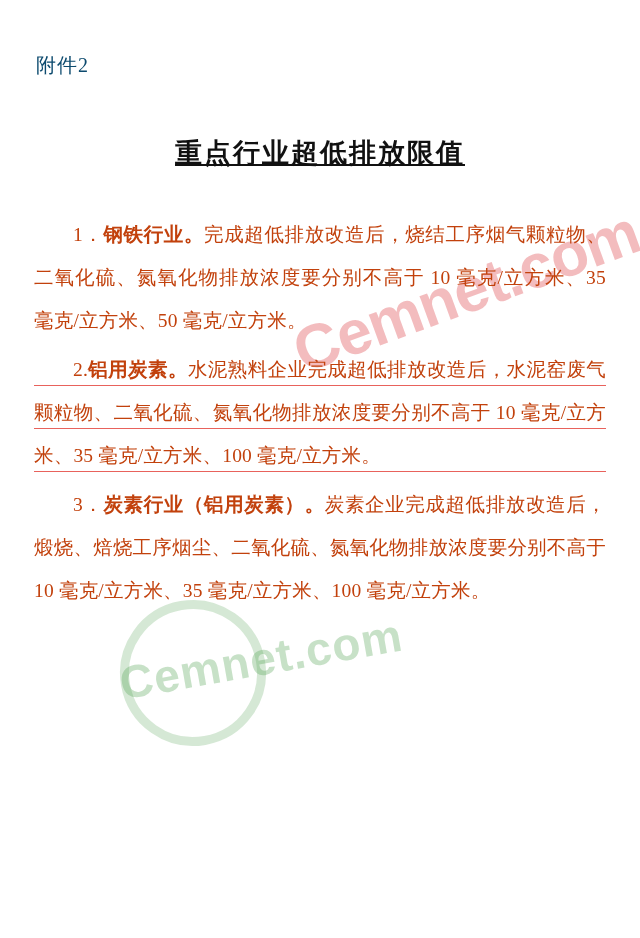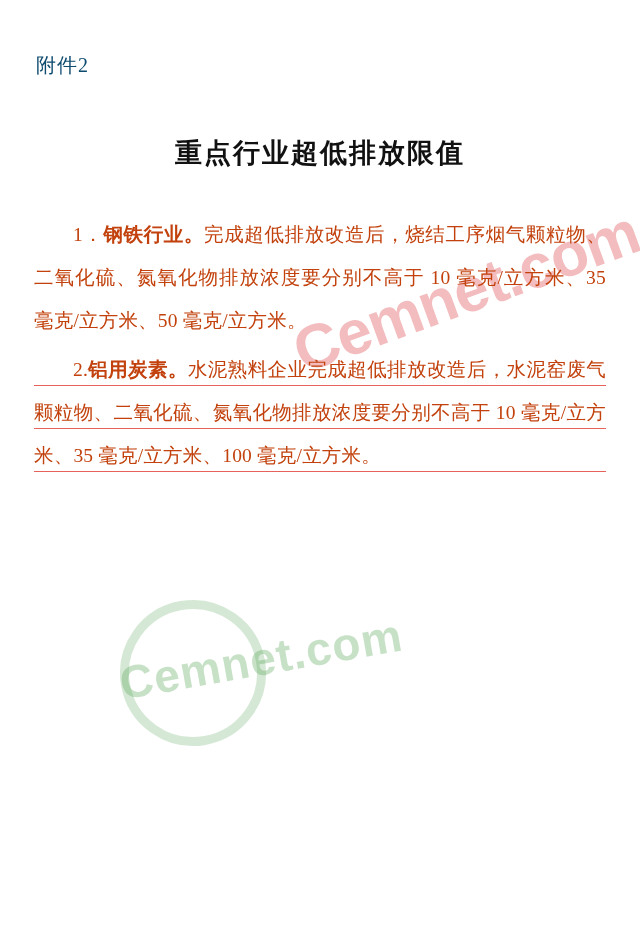--- a/index.html
+++ b/index.html
@@ -29,20 +29,21 @@
     font-family: "Liberation Serif", "DejaVu Serif", serif;
   }
   .doc-title {
     text-align: center;
     font-size: 27px;
     font-weight: bold;
     letter-spacing: 2px;
     margin: 0 0 42px 0;
     color: #111111;
     font-family: "Liberation Serif", "DejaVu Serif", serif;
+    text-decoration: underline;
   }
   .para {
     font-size: 19.5px;
     line-height: 43px;
     text-align: justify;
     text-justify: inter-ideograph;
     margin: 0 0 6px 0;
     text-indent: 2em;
     letter-spacing: 0.2px;
     position: relative;
@@ -121,15 +122,18 @@
     <span>1．</span><span class="lead">钢铁行业。</span><span>完成超低排放改造后，烧结工序烟气颗粒物、二氧化硫、氮氧化物排放浓度要分别不高于 10 毫克/立方米、35 毫克/立方米、50 毫克/立方米。</span>
   </p>
 
   <p class="para highlight">
     <span class="rule-top"></span>
     <span class="rule-mid"></span>
     <span class="rule-bot"></span>
     <span>2.</span><span class="lead">铝用炭素。</span><span>水泥熟料企业完成超低排放改造后，水泥窑废气颗粒物、二氧化硫、氮氧化物排放浓度要分别不高于 10 毫克/立方米、35 毫克/立方米、100 毫克/立方米。</span>
   </p>
 
+  <p class="para">
+    <span>3．</span><span class="lead">炭素行业（铝用炭素）。</span><span>炭素企业完成超低排放改造后，煅烧、焙烧工序烟尘、二氧化硫、氮氧化物排放浓度要分别不高于 10 毫克/立方米、35 毫克/立方米、100 毫克/立方米。</span>
+  </p>
 
 
 </div>
 
 </body></html>

